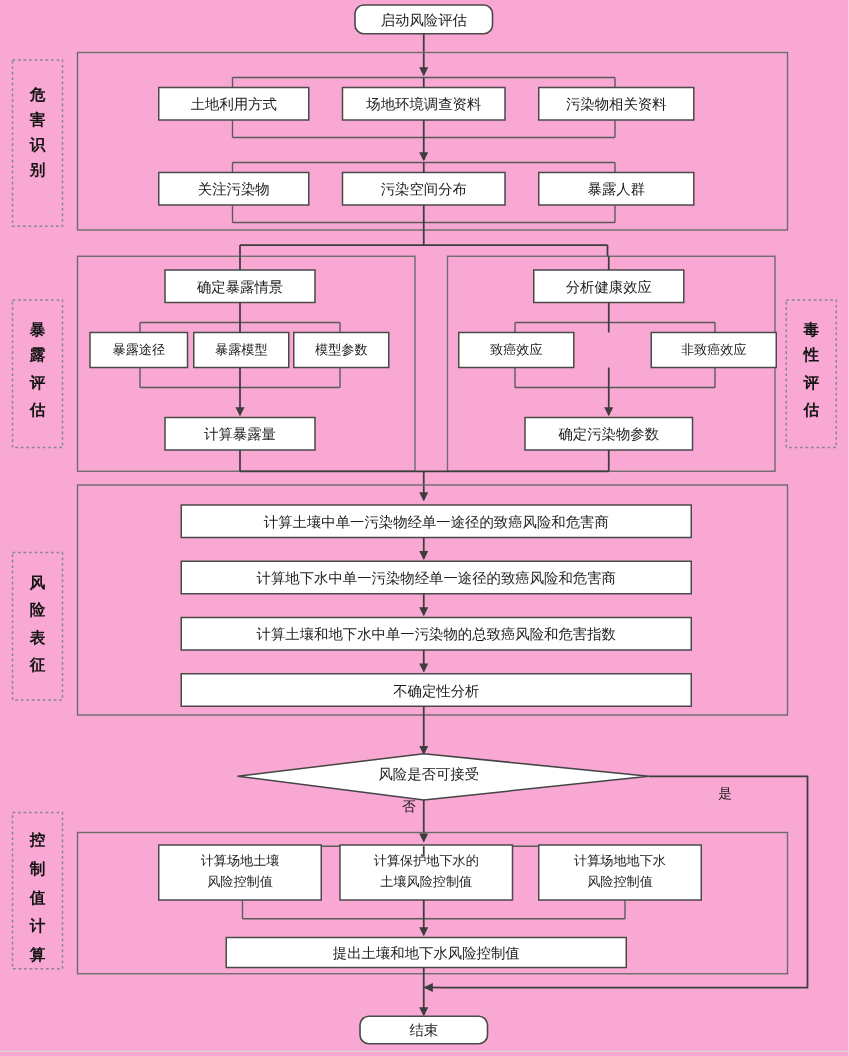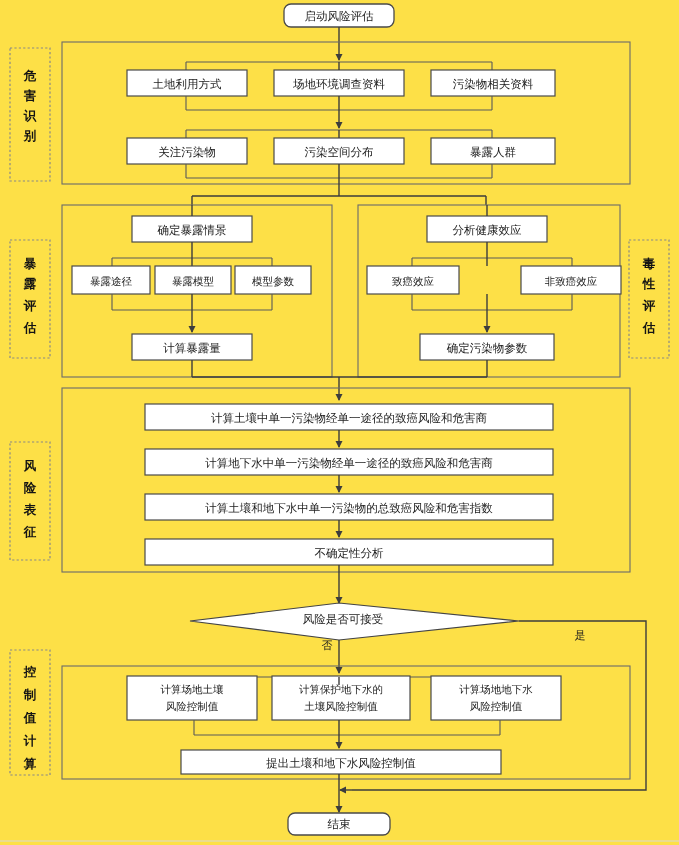--- a/index.html
+++ b/index.html
@@ -10,21 +10,21 @@
   body {
     width: 679px;
     height: 845px;
     overflow: hidden;
     font-family: "DejaVu Sans", sans-serif;
   }
   #diagram-root {
     position: relative;
     width: 679px;
     height: 845px;
-    background: #fde047;
+    background: #f9a8d4;
   }
   svg.flow {
     display: block;
     width: 679px;
     height: 845px;
   }
   .node-rect {
     fill: #ffffff;
     stroke: #4a4a4a;
     stroke-width: 1.2;

